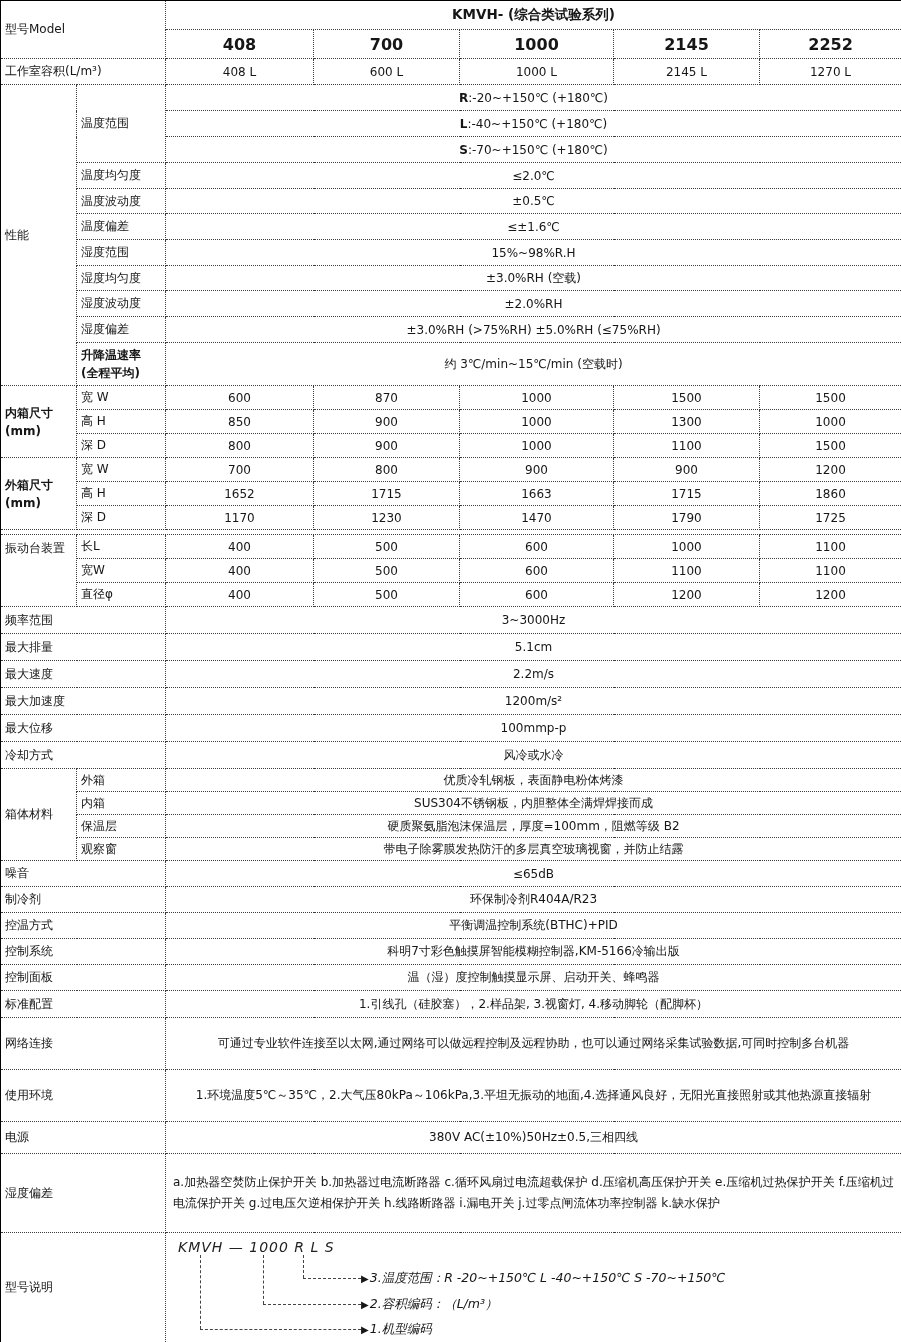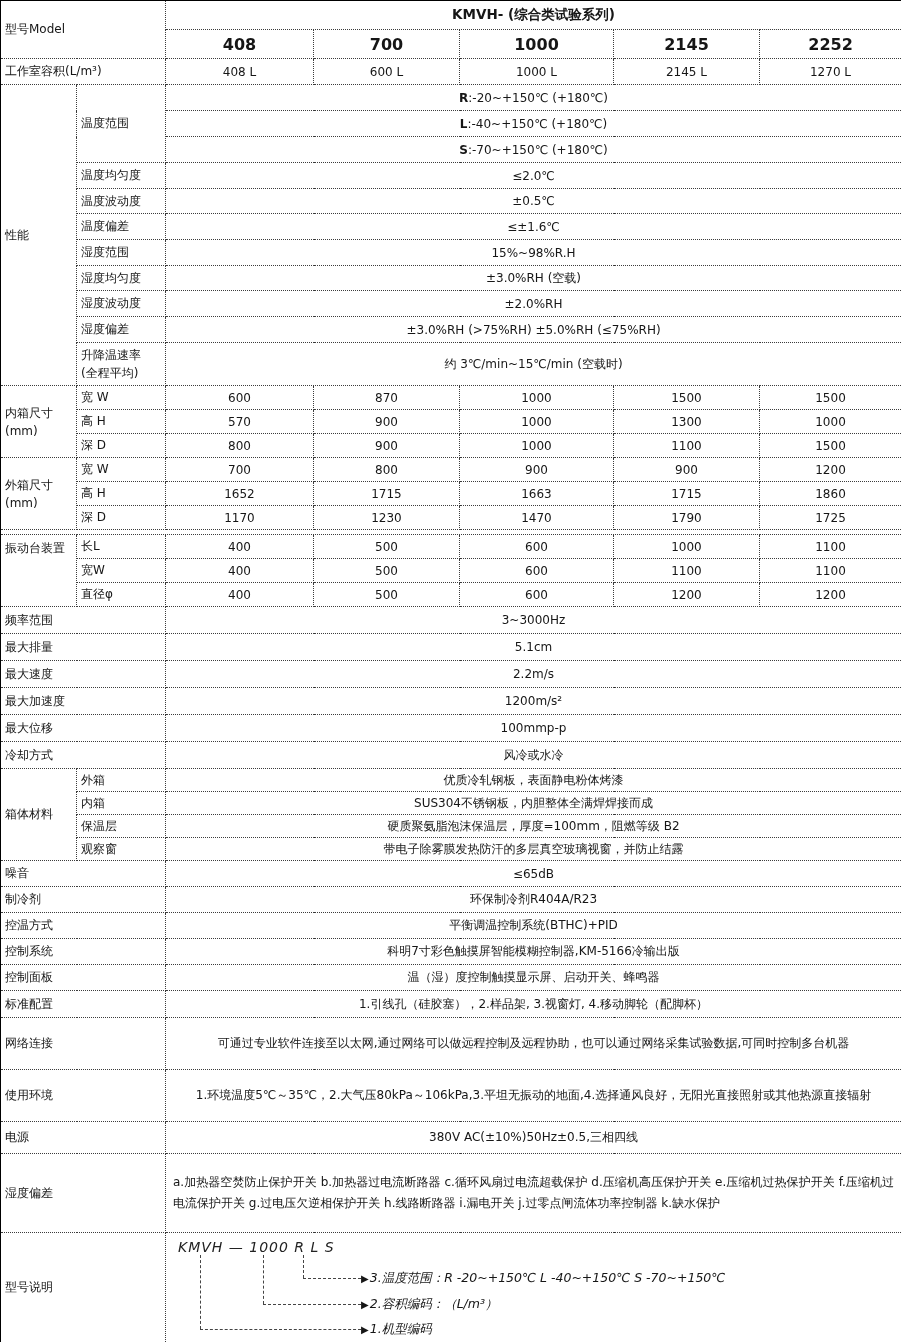--- a/index.html
+++ b/index.html
@@ -6,21 +6,21 @@
   .sheet{width:901px;min-height:1342px;background:#fff;
     font-family:"DejaVu Sans","Liberation Sans",sans-serif;color:#161616;}
   table.spec{border-collapse:collapse;table-layout:fixed;width:901px;
     border:1.5px solid #000;font-size:12px;}
   td{border:1px dotted #3c3c3c;padding:0 3px;overflow:hidden;vertical-align:middle;}
   .lbl{text-align:left;padding-left:4px;}
   .val{text-align:center;}
   .b{font-weight:bold;}
   .series{font-size:13.5px;font-weight:bold;text-align:center;}
   .model{font-size:16px;font-weight:bold;text-align:center;}
-  .multiline{white-space:pre-line;line-height:1.5;}
+  .multiline{white-space:pre-line;line-height:1.5;font-weight:bold;}
   .vtop{vertical-align:top;padding-top:5px;}
   .nowrap{white-space:nowrap;}
   .protect{text-align:justify;line-height:1.75;padding:4px 7px;vertical-align:middle;}
   .diagcell{padding:0;vertical-align:top;}
   .diagram{position:relative;width:100%;height:108px;font-style:italic;}
   .code{position:absolute;left:12px;top:6px;font-size:14px;letter-spacing:1px;color:#222;}
   .vline{position:absolute;width:0;border-left:1px dashed #444;}
   .hline{position:absolute;height:0;border-top:1px dashed #444;}
   .v1{left:34px;top:22px;height:74px;}
   .v2{left:97px;top:22px;height:49px;}
@@ -120,21 +120,21 @@
 (mm)</td>
     <td class="lbl">宽 W</td>
     <td class="val">600</td>
     <td class="val">870</td>
     <td class="val">1000</td>
     <td class="val">1500</td>
     <td class="val">1500</td>
   </tr>
   <tr style="height:24px">
     <td class="lbl">高 H</td>
-    <td class="val">570</td>
+    <td class="val">850</td>
     <td class="val">900</td>
     <td class="val">1000</td>
     <td class="val">1300</td>
     <td class="val">1000</td>
   </tr>
   <tr style="height:24px">
     <td class="lbl">深 D</td>
     <td class="val">800</td>
     <td class="val">900</td>
     <td class="val">1000</td>

